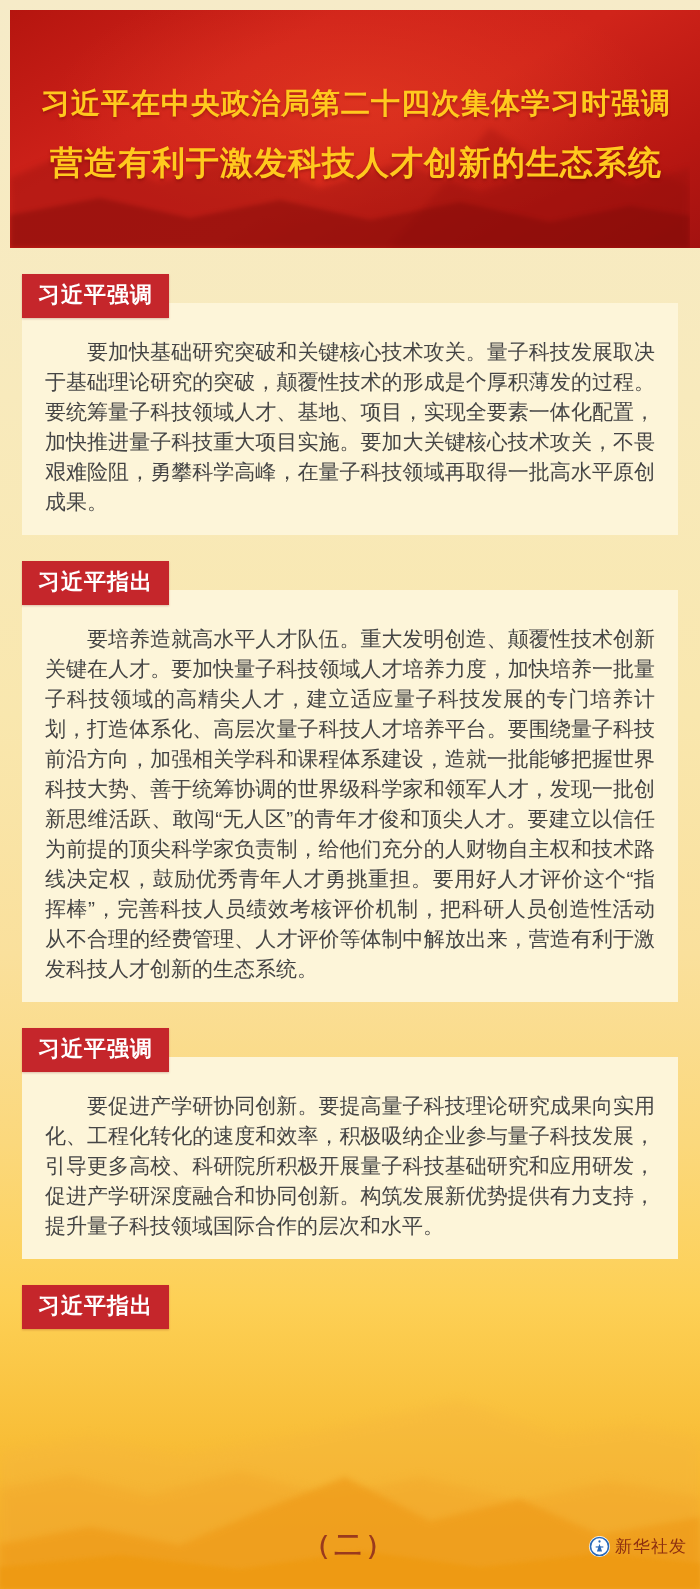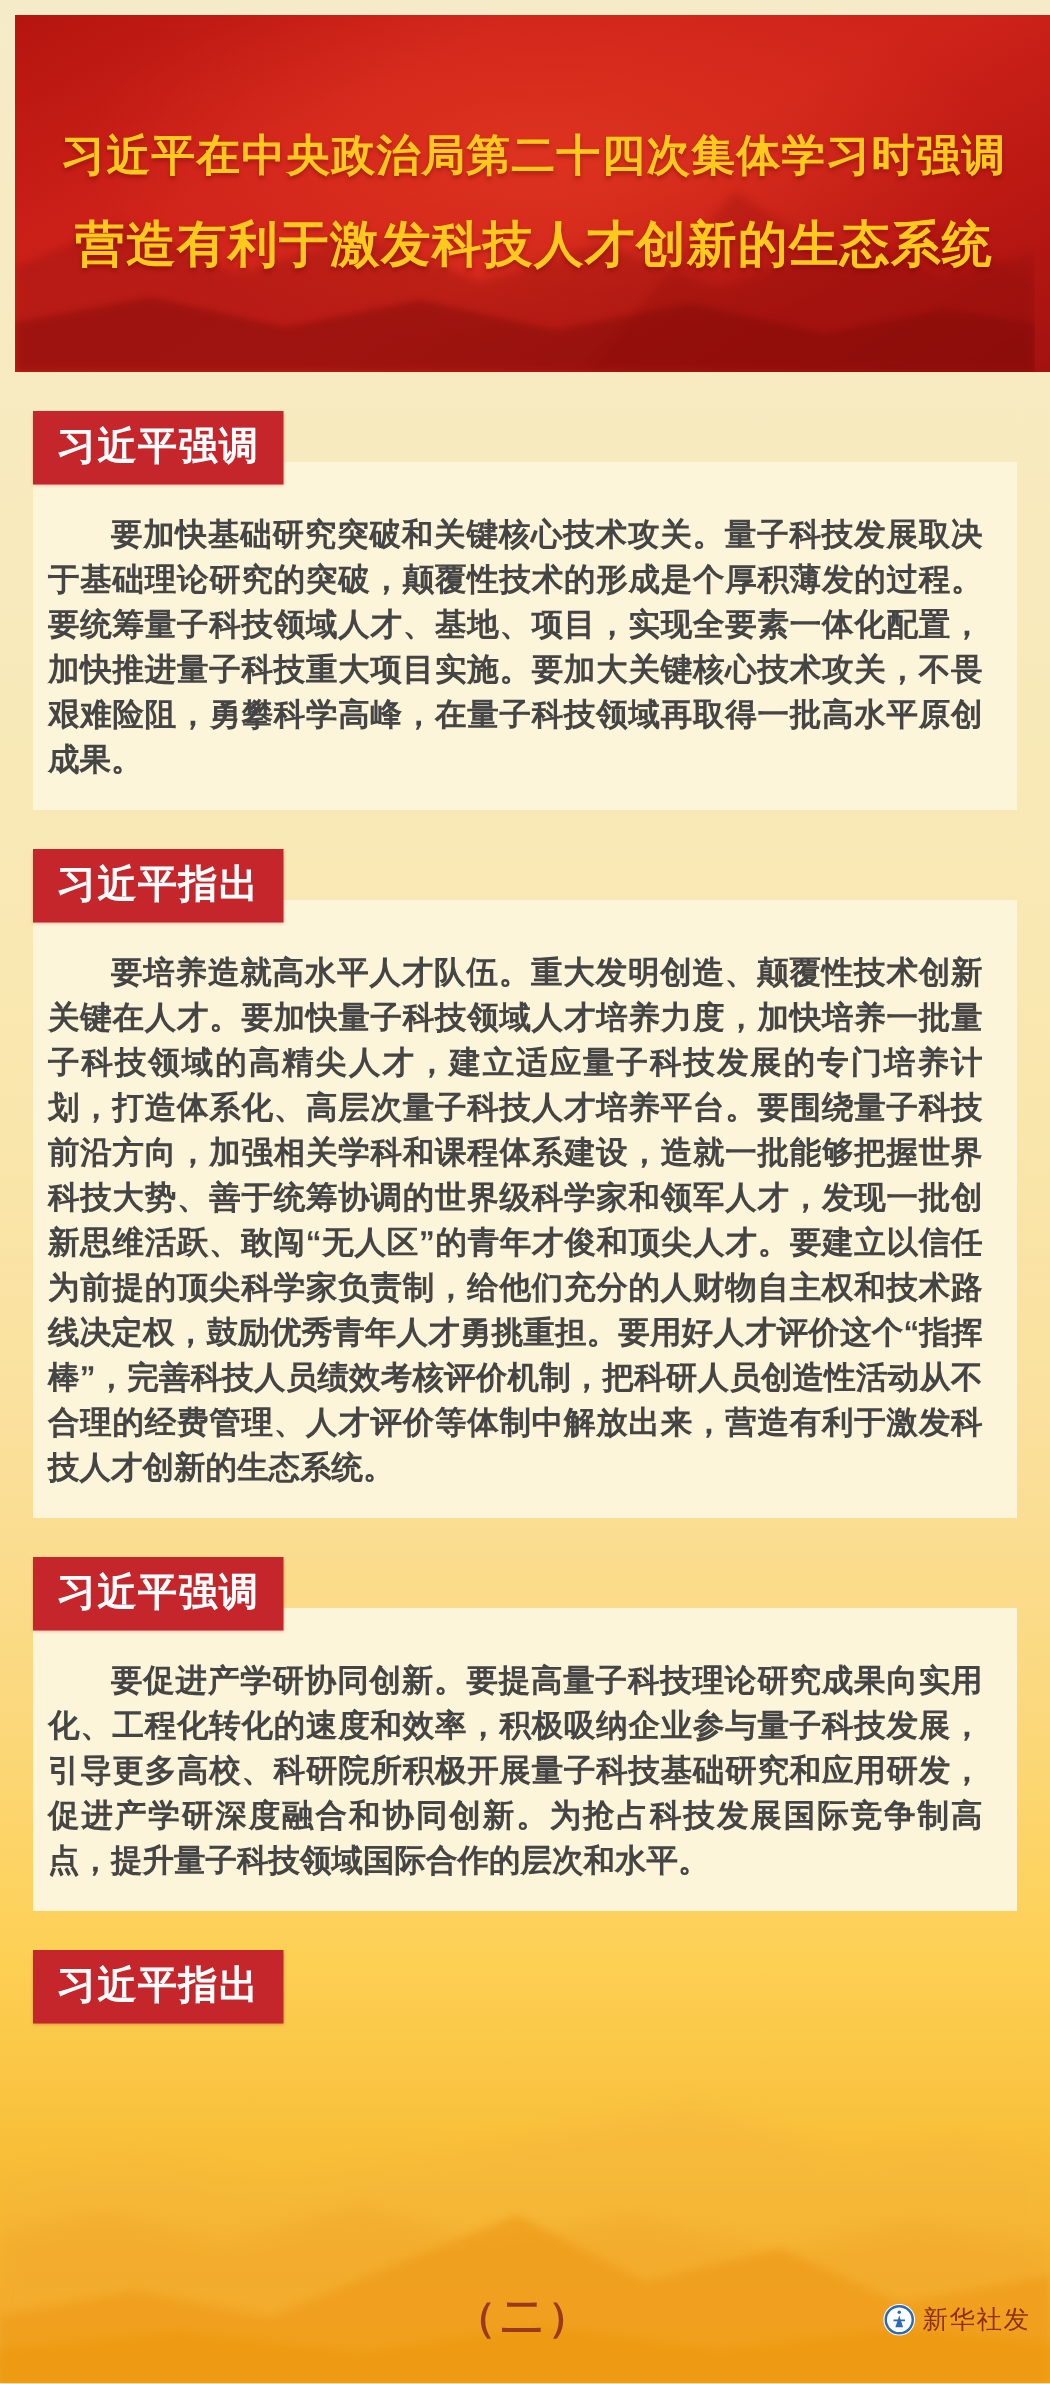--- a/index.html
+++ b/index.html
@@ -44,31 +44,30 @@
     text-shadow: 0 2px 3px rgba(90,0,0,0.35);
   }
   .banner-title.big { font-size: 33px; }
 
   
   .section { margin: 26px 22px 0 22px; position: relative; }
   .badge {
     display: inline-block;
     position: relative; z-index: 2;
     background: #c5262b; color: #ffffff;
-    font-size: 26px; font-weight: bold;
+    font-size: 22px; font-weight: bold;
     padding: 6px 16px 8px 16px;
     letter-spacing: 1px;
     box-shadow: 0 1px 2px rgba(120,20,20,0.25);
   }
   .box {
     position: relative; z-index: 1;
     margin-top: -15px;
     background: #fdf5d9;
-    padding: 34px 23px 18px 10px;
-    font-weight: bold;
+    padding: 34px 23px 18px 23px;
   }
   .box p {
     margin: 0;
     font-size: 21px; line-height: 30px;
     color: #454545;
     text-indent: 2em;
     text-align: justify;
   }
 
   
@@ -113,21 +112,21 @@
   <div class="section">
     <div class="badge">习近平指出</div>
     <div class="box">
       <p>要培养造就高水平人才队伍。重大发明创造、颠覆性技术创新关键在人才。要加快量子科技领域人才培养力度，加快培养一批量子科技领域的高精尖人才，建立适应量子科技发展的专门培养计划，打造体系化、高层次量子科技人才培养平台。要围绕量子科技前沿方向，加强相关学科和课程体系建设，造就一批能够把握世界科技大势、善于统筹协调的世界级科学家和领军人才，发现一批创新思维活跃、敢闯“无人区”的青年才俊和顶尖人才。要建立以信任为前提的顶尖科学家负责制，给他们充分的人财物自主权和技术路线决定权，鼓励优秀青年人才勇挑重担。要用好人才评价这个“指挥棒”，完善科技人员绩效考核评价机制，把科研人员创造性活动从不合理的经费管理、人才评价等体制中解放出来，营造有利于激发科技人才创新的生态系统。</p>
     </div>
   </div>
 
   <div class="section">
     <div class="badge">习近平强调</div>
     <div class="box">
-      <p>要促进产学研协同创新。要提高量子科技理论研究成果向实用化、工程化转化的速度和效率，积极吸纳企业参与量子科技发展，引导更多高校、科研院所积极开展量子科技基础研究和应用研发，促进产学研深度融合和协同创新。为抢占科技发展国际竞争制高点，提升量子科技领域国际合作的层次和水平。</p>
+      <p>要促进产学研协同创新。要提高量子科技理论研究成果向实用化、工程化转化的速度和效率，积极吸纳企业参与量子科技发展，引导更多高校、科研院所积极开展量子科技基础研究和应用研发，促进产学研深度融合和协同创新。构筑发展新优势提供有力支持，提升量子科技领域国际合作的层次和水平。</p>
     </div>
   </div>
 
   <div class="section">
     <div class="badge">习近平指出</div>
   </div>
 
   <svg class="footer-mtns" viewBox="0 0 700 250" preserveAspectRatio="none">
     <path class="haze" d="M0 112 L90 98 L180 116 L300 96 L460 62 L560 96 L640 86 L700 100 L700 250 L0 250 Z" fill="#f5b53e" opacity="0.40" style="filter: blur(6px);"></path>
     <path class="haze" d="M0 150 L70 136 L150 156 L240 132 L330 158 L420 138 L520 162 L610 142 L700 158 L700 250 L0 250 Z" fill="#f2a72a" opacity="0.50" style="filter: blur(5px);"></path>

